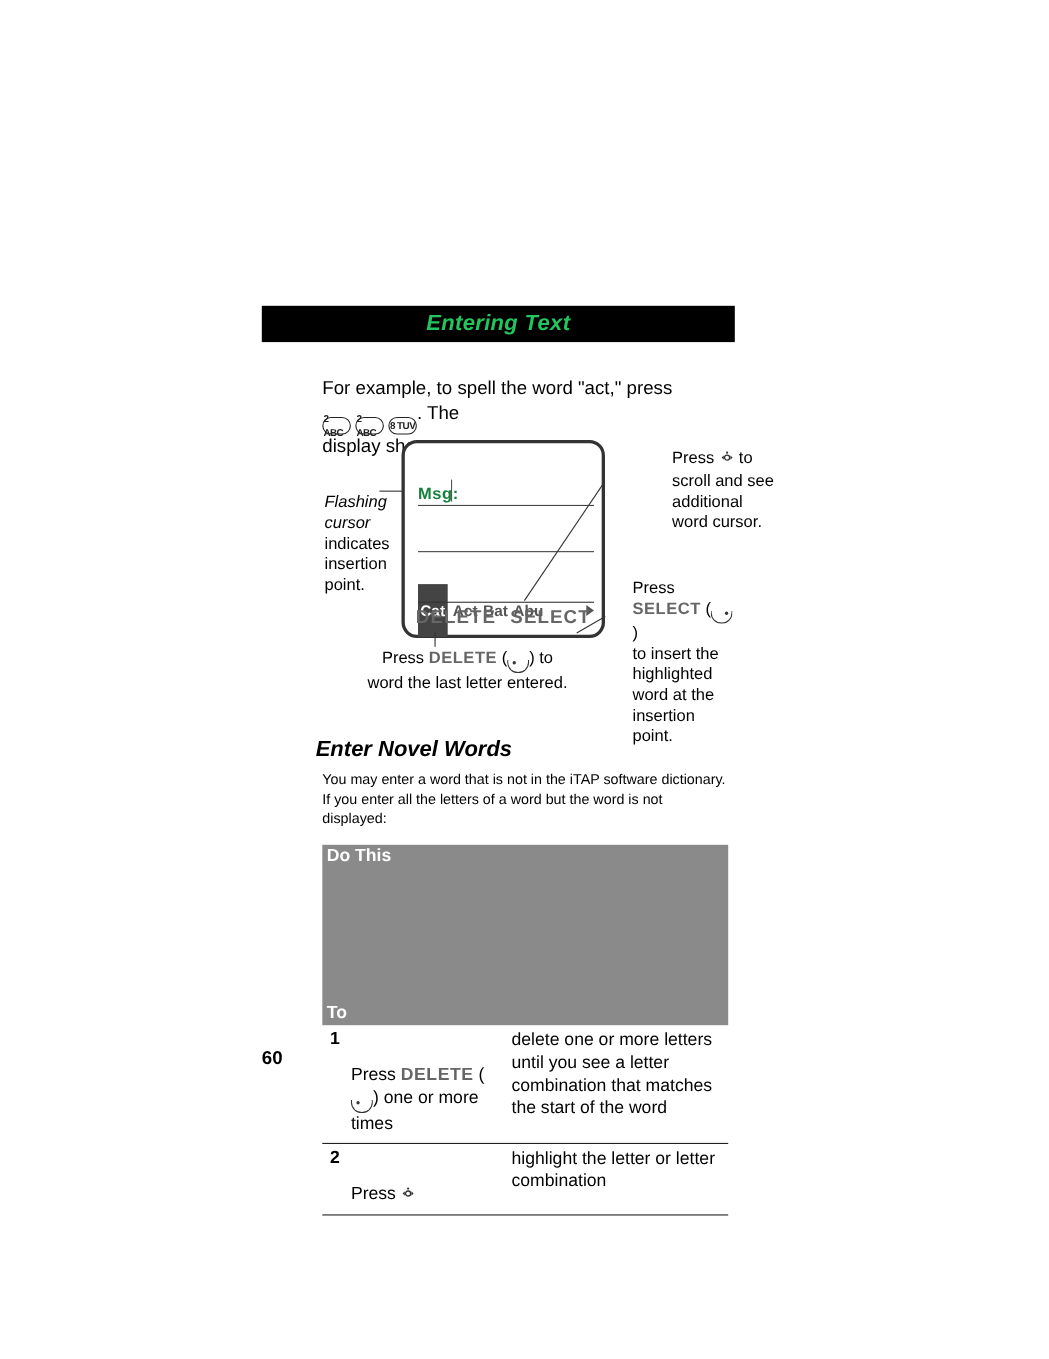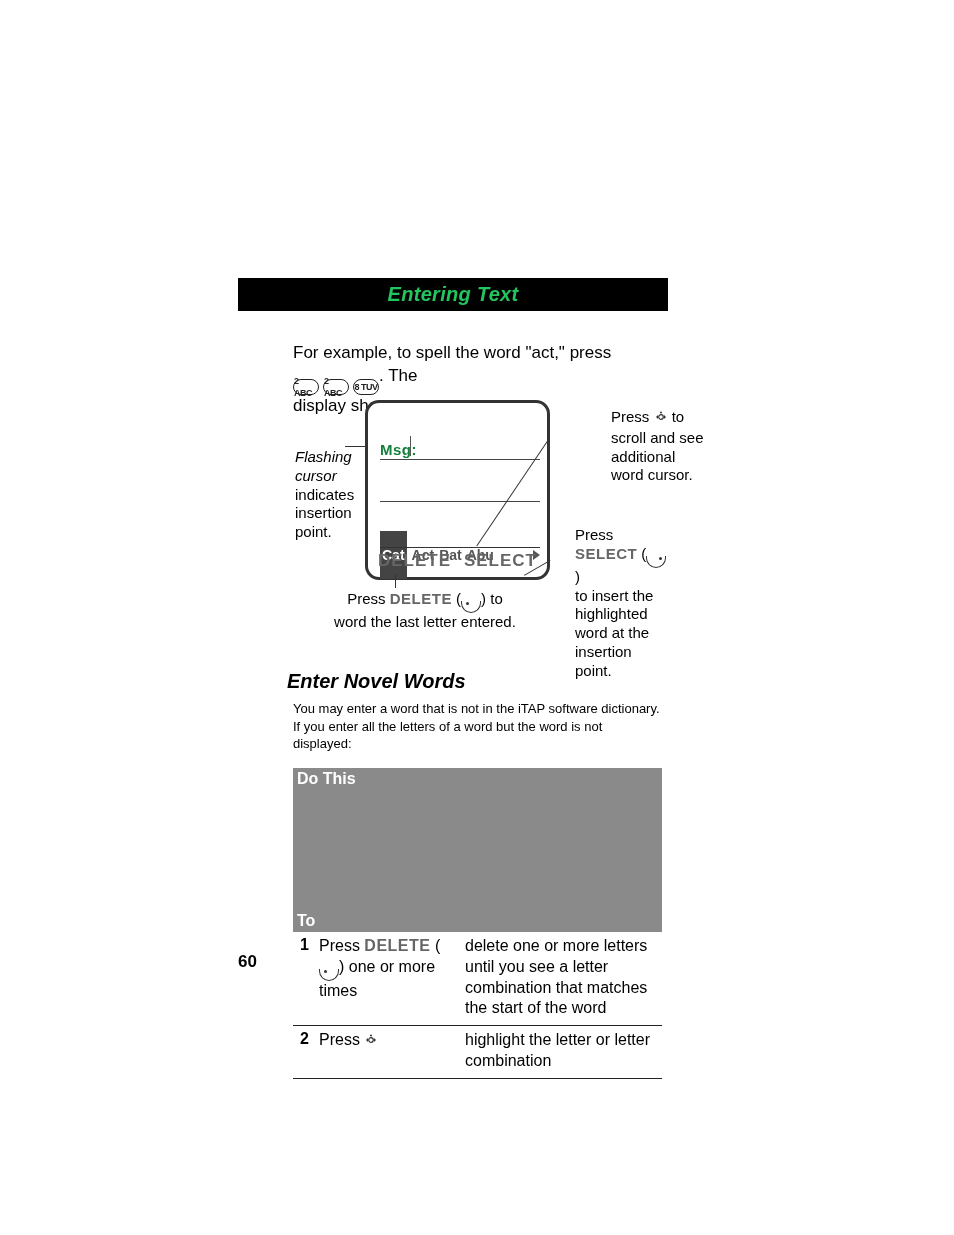--- a/index.html
+++ b/index.html
@@ -50,21 +50,21 @@
   .section-body  { position: absolute; left: 293px; top: 700px; width: 370px; font-size: 13px; line-height: 1.35; }
 
   
   .tbl { position: absolute; left: 293px; top: 768px; width: 369px; font-size: 16px; }
   .tbl .hdr { display: flex; background: #8a8a8a; color: #fff; font-weight: 700; flex-direction: column; }
   .tbl .hdr .c0 { width: 30px; }
   .tbl .hdr .c1 { flex: 0 0 142px; padding: 2px 4px; }
   .tbl .hdr .c2 { flex: 1; padding: 2px 4px; }
   .tbl .row { display:flex; border-bottom: 1px solid #222; padding: 4px 0 6px; }
   .tbl .row .c0 { width: 26px; font-weight: 700; text-align: right; padding-right: 10px; }
-  .tbl .row .c1 { flex: 0 0 146px; padding-right: 8px; line-height: 1.3; }
+  .tbl .row .c1 { flex: 0 0 146px; padding-right: 8px; line-height: 1.3; margin-top: 32px; }
   .tbl .row .c2 { flex: 1; line-height: 1.3; }
   .tbl .uc { font-family: "Arial Narrow", Arial, sans-serif; font-weight: 700; color: #666; letter-spacing: 0.5px; }
 
   .soft-icon { display:inline-flex; width:20px; height:12px; border:1px solid #333; border-radius:0 0 10px 10px; border-top:none; align-items:flex-start; justify-content:center; vertical-align:-1px; }
   .dot { width:3px;height:3px;background:#333;border-radius:50%; margin-top:1px;}
   .nav-icon { display:inline-block; vertical-align:-2px; }
 
   .page-num { position:absolute; left: 238px; top: 952px; font-weight: 700; font-size: 17px; }
 
   svg.nav { width:14px; height:14px; }

